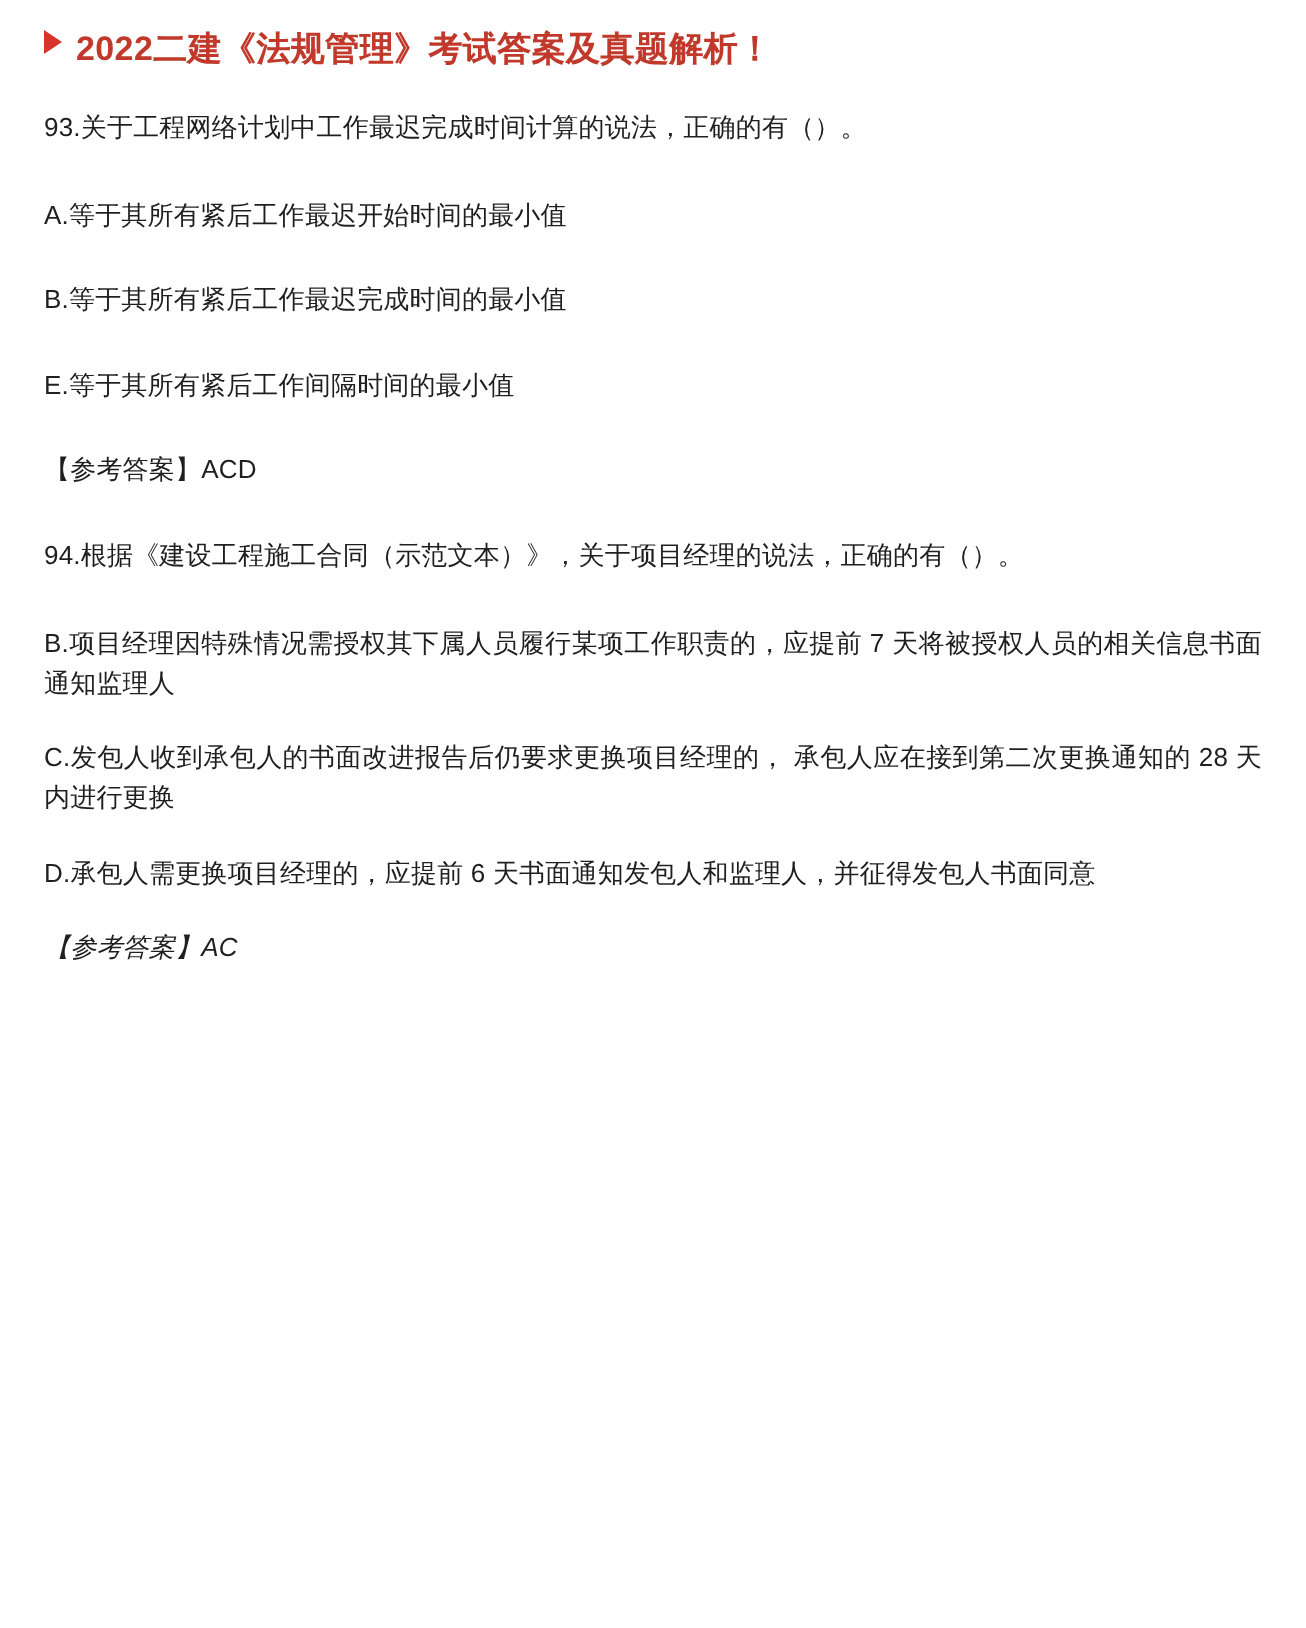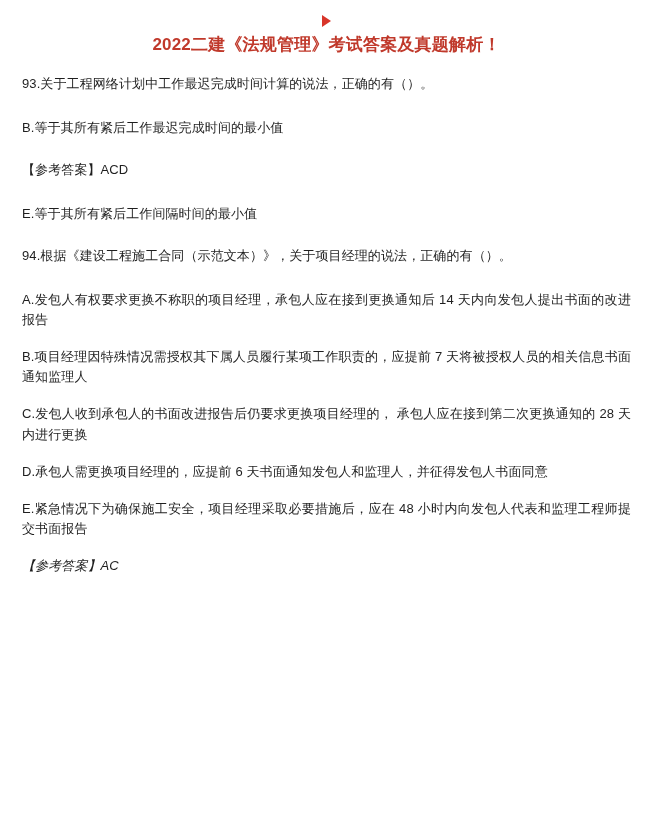--- a/index.html
+++ b/index.html
@@ -16,24 +16,23 @@
   }
   .page {
     width: 653px;
     height: 814px;
     box-sizing: border-box;
     padding: 14px 22px 0 22px;
     position: relative;
   }
   .title-row {
     display: flex;
-    align-items: center;
+    align-items: flex-start;
     gap: 7px;
     margin-bottom: 18px;
-    flex-direction: column;
   }
   .triangle-icon {
     width: 0;
     height: 0;
     border-top: 6px solid transparent;
     border-bottom: 6px solid transparent;
     border-left: 9px solid #d8352a;
     flex: 0 0 auto;
     margin-top: 1px;
   }
@@ -77,28 +76,27 @@
 
 <div class="page">
 
   <div class="title-row">
     <span class="triangle-icon"></span>
     <span class="doc-title">2022二建《法规管理》考试答案及真题解析！</span>
   </div>
 
   <div class="q-block">
     <p class="line stem">93.关于工程网络计划中工作最迟完成时间计算的说法，正确的有（）。</p>
+    <p class="line opt">A.等于其所有紧后工作最迟开始时间的最小值</p>
     <p class="line opt">B.等于其所有紧后工作最迟完成时间的最小值</p>
+    <p class="line opt">E.等于其所有紧后工作间隔时间的最小值</p>
     <p class="line answer">【参考答案】ACD</p>
-    <p class="line opt">E.等于其所有紧后工作间隔时间的最小值</p>
   </div>
 
   <div class="q-block">
     <p class="line stem">94.根据《建设工程施工合同（示范文本）》，关于项目经理的说法，正确的有（）。</p>
-    <p class="line opt-long">A.发包人有权要求更换不称职的项目经理，承包人应在接到更换通知后 14 天内向发包人提出书面的改进报告</p>
     <p class="line opt-long">B.项目经理因特殊情况需授权其下属人员履行某项工作职责的，应提前 7 天将被授权人员的相关信息书面通知监理人</p>
     <p class="line opt-long">C.发包人收到承包人的书面改进报告后仍要求更换项目经理的， 承包人应在接到第二次更换通知的 28 天内进行更换</p>
     <p class="line opt-long">D.承包人需更换项目经理的，应提前 6 天书面通知发包人和监理人，并征得发包人书面同意</p>
-    <p class="line opt-long">E.紧急情况下为确保施工安全，项目经理采取必要措施后，应在 48 小时内向发包人代表和监理工程师提交书面报告</p>
     <p class="line clipped">【参考答案】AC</p>
   </div>
 
 </div>
 
 </body></html>

